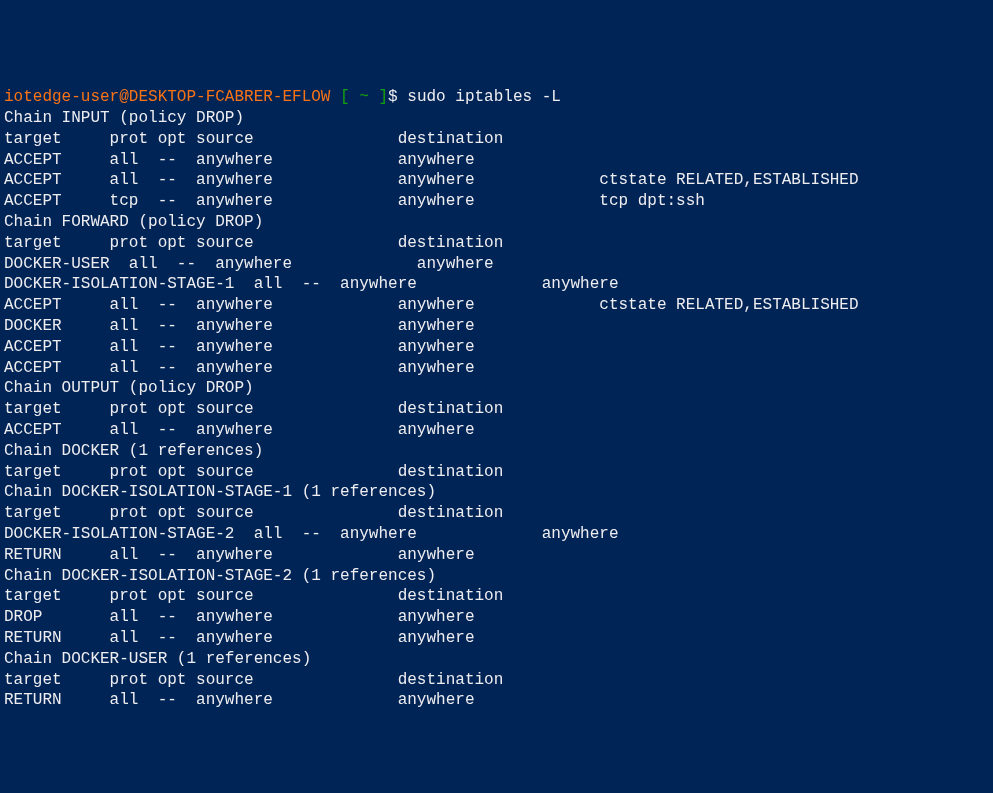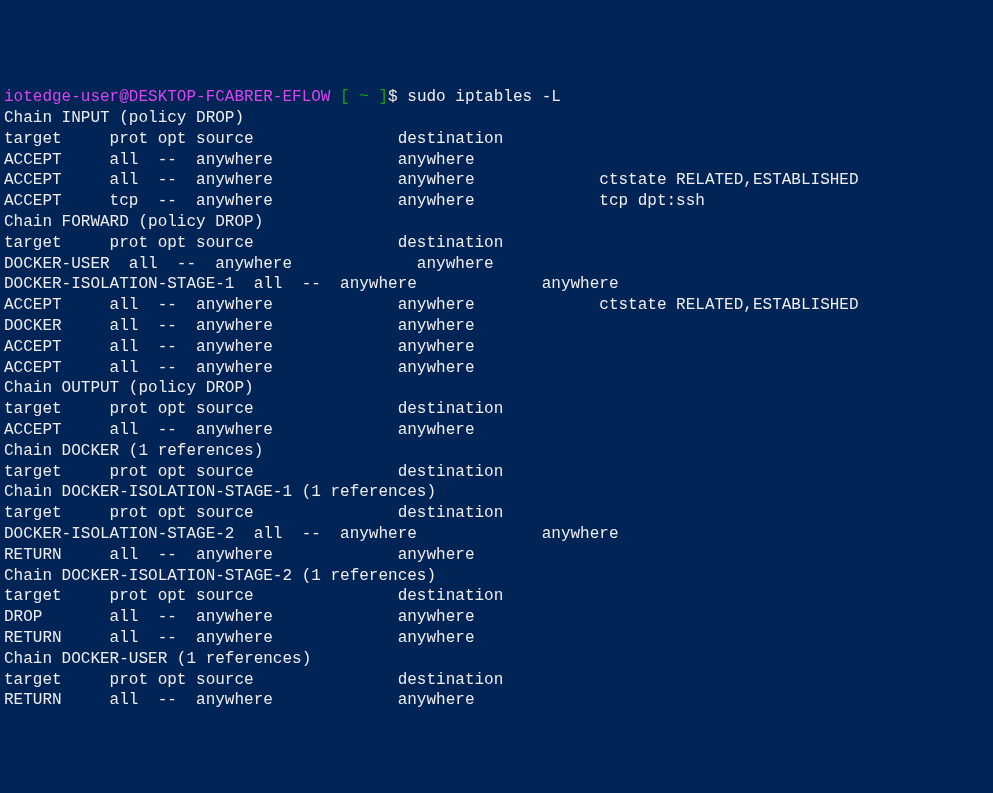--- a/index.html
+++ b/index.html
@@ -9,21 +9,21 @@
     color: #eeedf0;
     font-family: Consolas, "Courier New", monospace;
     font-size: 16px;
     line-height: 1.3;
     width: 993px;
     height: 793px;
     box-sizing: border-box;
     white-space: pre;
     overflow: hidden;
   }
-  .prompt-user { color: #d946ef; }
+  .prompt-user { color: #f97316; }
   .prompt-sep  { color: #13a10e; }
   .prompt-path { color: #13a10e; }
   .prompt-sym  { color: #eeedf0; }
   .cmd { color: #eeedf0; text-align: right; }
   .line { display: block; }
 </style>
 </head>
 <body>
 
 

